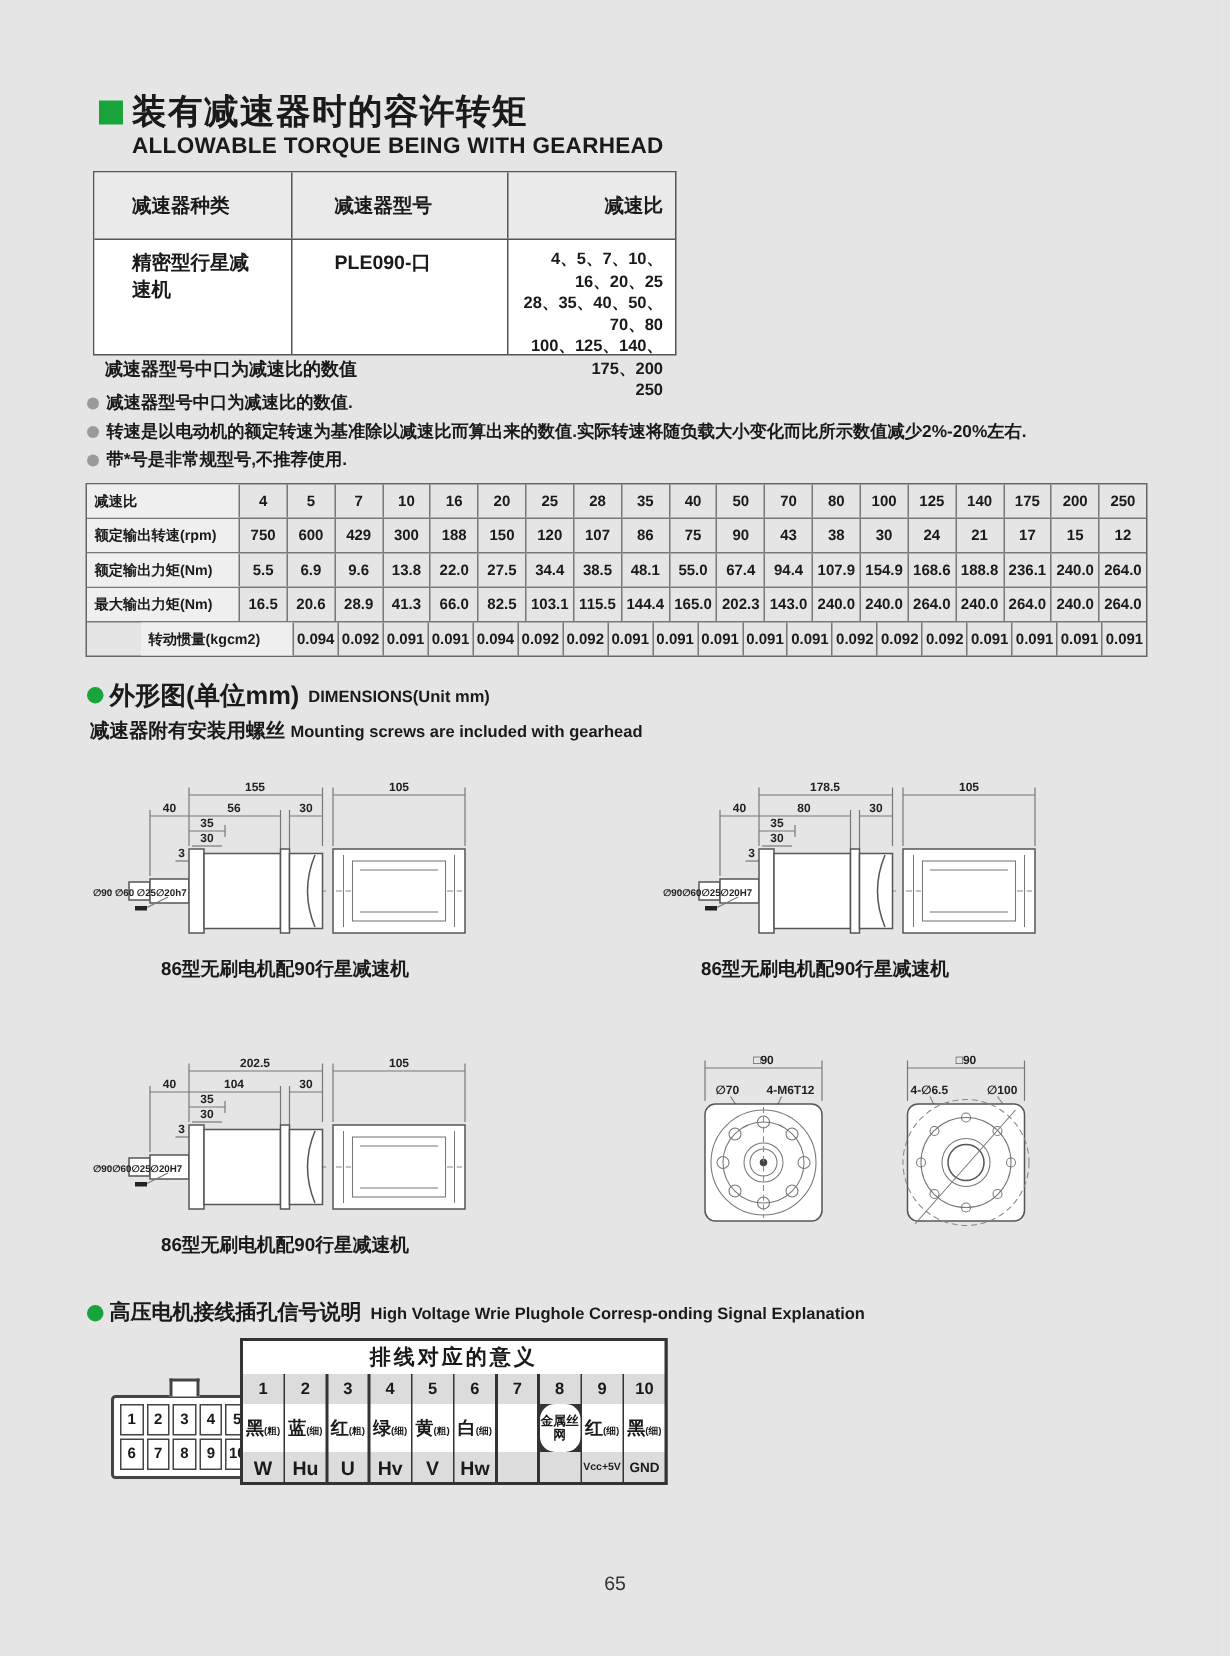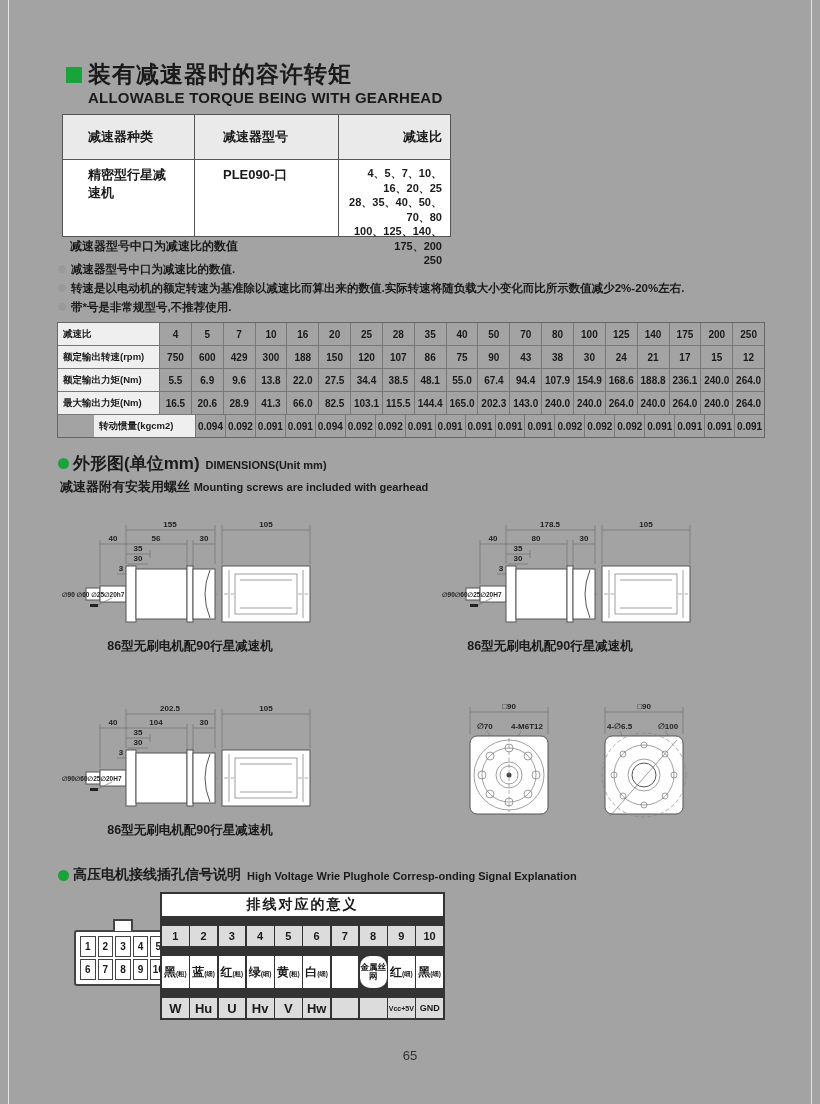--- a/index.html
+++ b/index.html
@@ -1,16 +1,16 @@
 <!DOCTYPE html>
 <html><head>
 <meta charset="utf-8">
 <style>
   html,body{margin:0;padding:0;background:#fff;}
-  .page{position:relative;width:820px;height:1104px;background:#a3a3a3;overflow:hidden;
+  .page{position:relative;width:820px;height:1104px;background:#e5e5e5;overflow:hidden;
         font-family:"Liberation Sans","DejaVu Sans",sans-serif;color:#1a1a1a;}
   .page-edge{position:absolute;top:0;bottom:0;width:1px;background:#e3e3e3;}
   .edge-l{left:8px;} .edge-r{right:8px;}
 
   
   .title-block{position:absolute;left:66px;top:62px;display:flex;align-items:flex-start;}
   .green-sq{width:16px;height:16px;background:#19a33b;display:inline-block;margin:5px 6px 0 0;}
   .title-cn{font-size:23px;font-weight:800;letter-spacing:1px;line-height:1.1;}
   .title-en{font-size:15px;font-weight:700;letter-spacing:.2px;margin-top:2px;}
 
@@ -64,21 +64,21 @@
 
   
   .connector{position:absolute;left:74px;top:930px;width:86px;height:44px;border:2px solid #444;
              border-radius:3px;display:grid;grid-template-columns:repeat(5,1fr);gap:2px;padding:4px;
              box-sizing:content-box;background:#fff;}
   .conn-tab{position:absolute;top:-13px;left:50%;transform:translateX(-50%);width:20px;height:12px;
             border:2.5px solid #444;border-bottom:none;box-sizing:border-box;background:#fff;}
   .pin{border:1.8px solid #444;display:flex;align-items:center;justify-content:center;
        font-size:10px;font-weight:800;background:#fff;}
   .wtable{position:absolute;left:160px;top:892px;width:281px;background:#333;border:2px solid #333;
-          display:flex;flex-direction:column;gap:10px;}
+          display:flex;flex-direction:column;gap:0;}
   .wtitle{background:#fff;height:22px;display:flex;align-items:center;justify-content:center;
           font-size:14px;font-weight:800;letter-spacing:2px;}
   .wrow{display:grid;grid-template-columns:repeat(10,1fr);gap:1.5px;background:#333;}
   .wcell{background:#fff;display:flex;align-items:center;justify-content:center;}
   .wnums .wcell{height:20px;background:#dcdcdc;font-size:11px;font-weight:800;}
   .wcolors .wcell{height:32px;font-size:12px;font-weight:800;text-align:center;}
   .wcolors .wcell:nth-child(8){font-size:8.5px;line-height:1.1;font-weight:700;border-radius:10px;}
   .csub{font-size:6.5px;font-weight:700;margin-top:4px;}
   .wsigs .wcell{height:20px;background:#dcdcdc;font-size:13px;font-weight:800;}
   .wsigs .wcell:nth-child(9){font-size:7px;}

